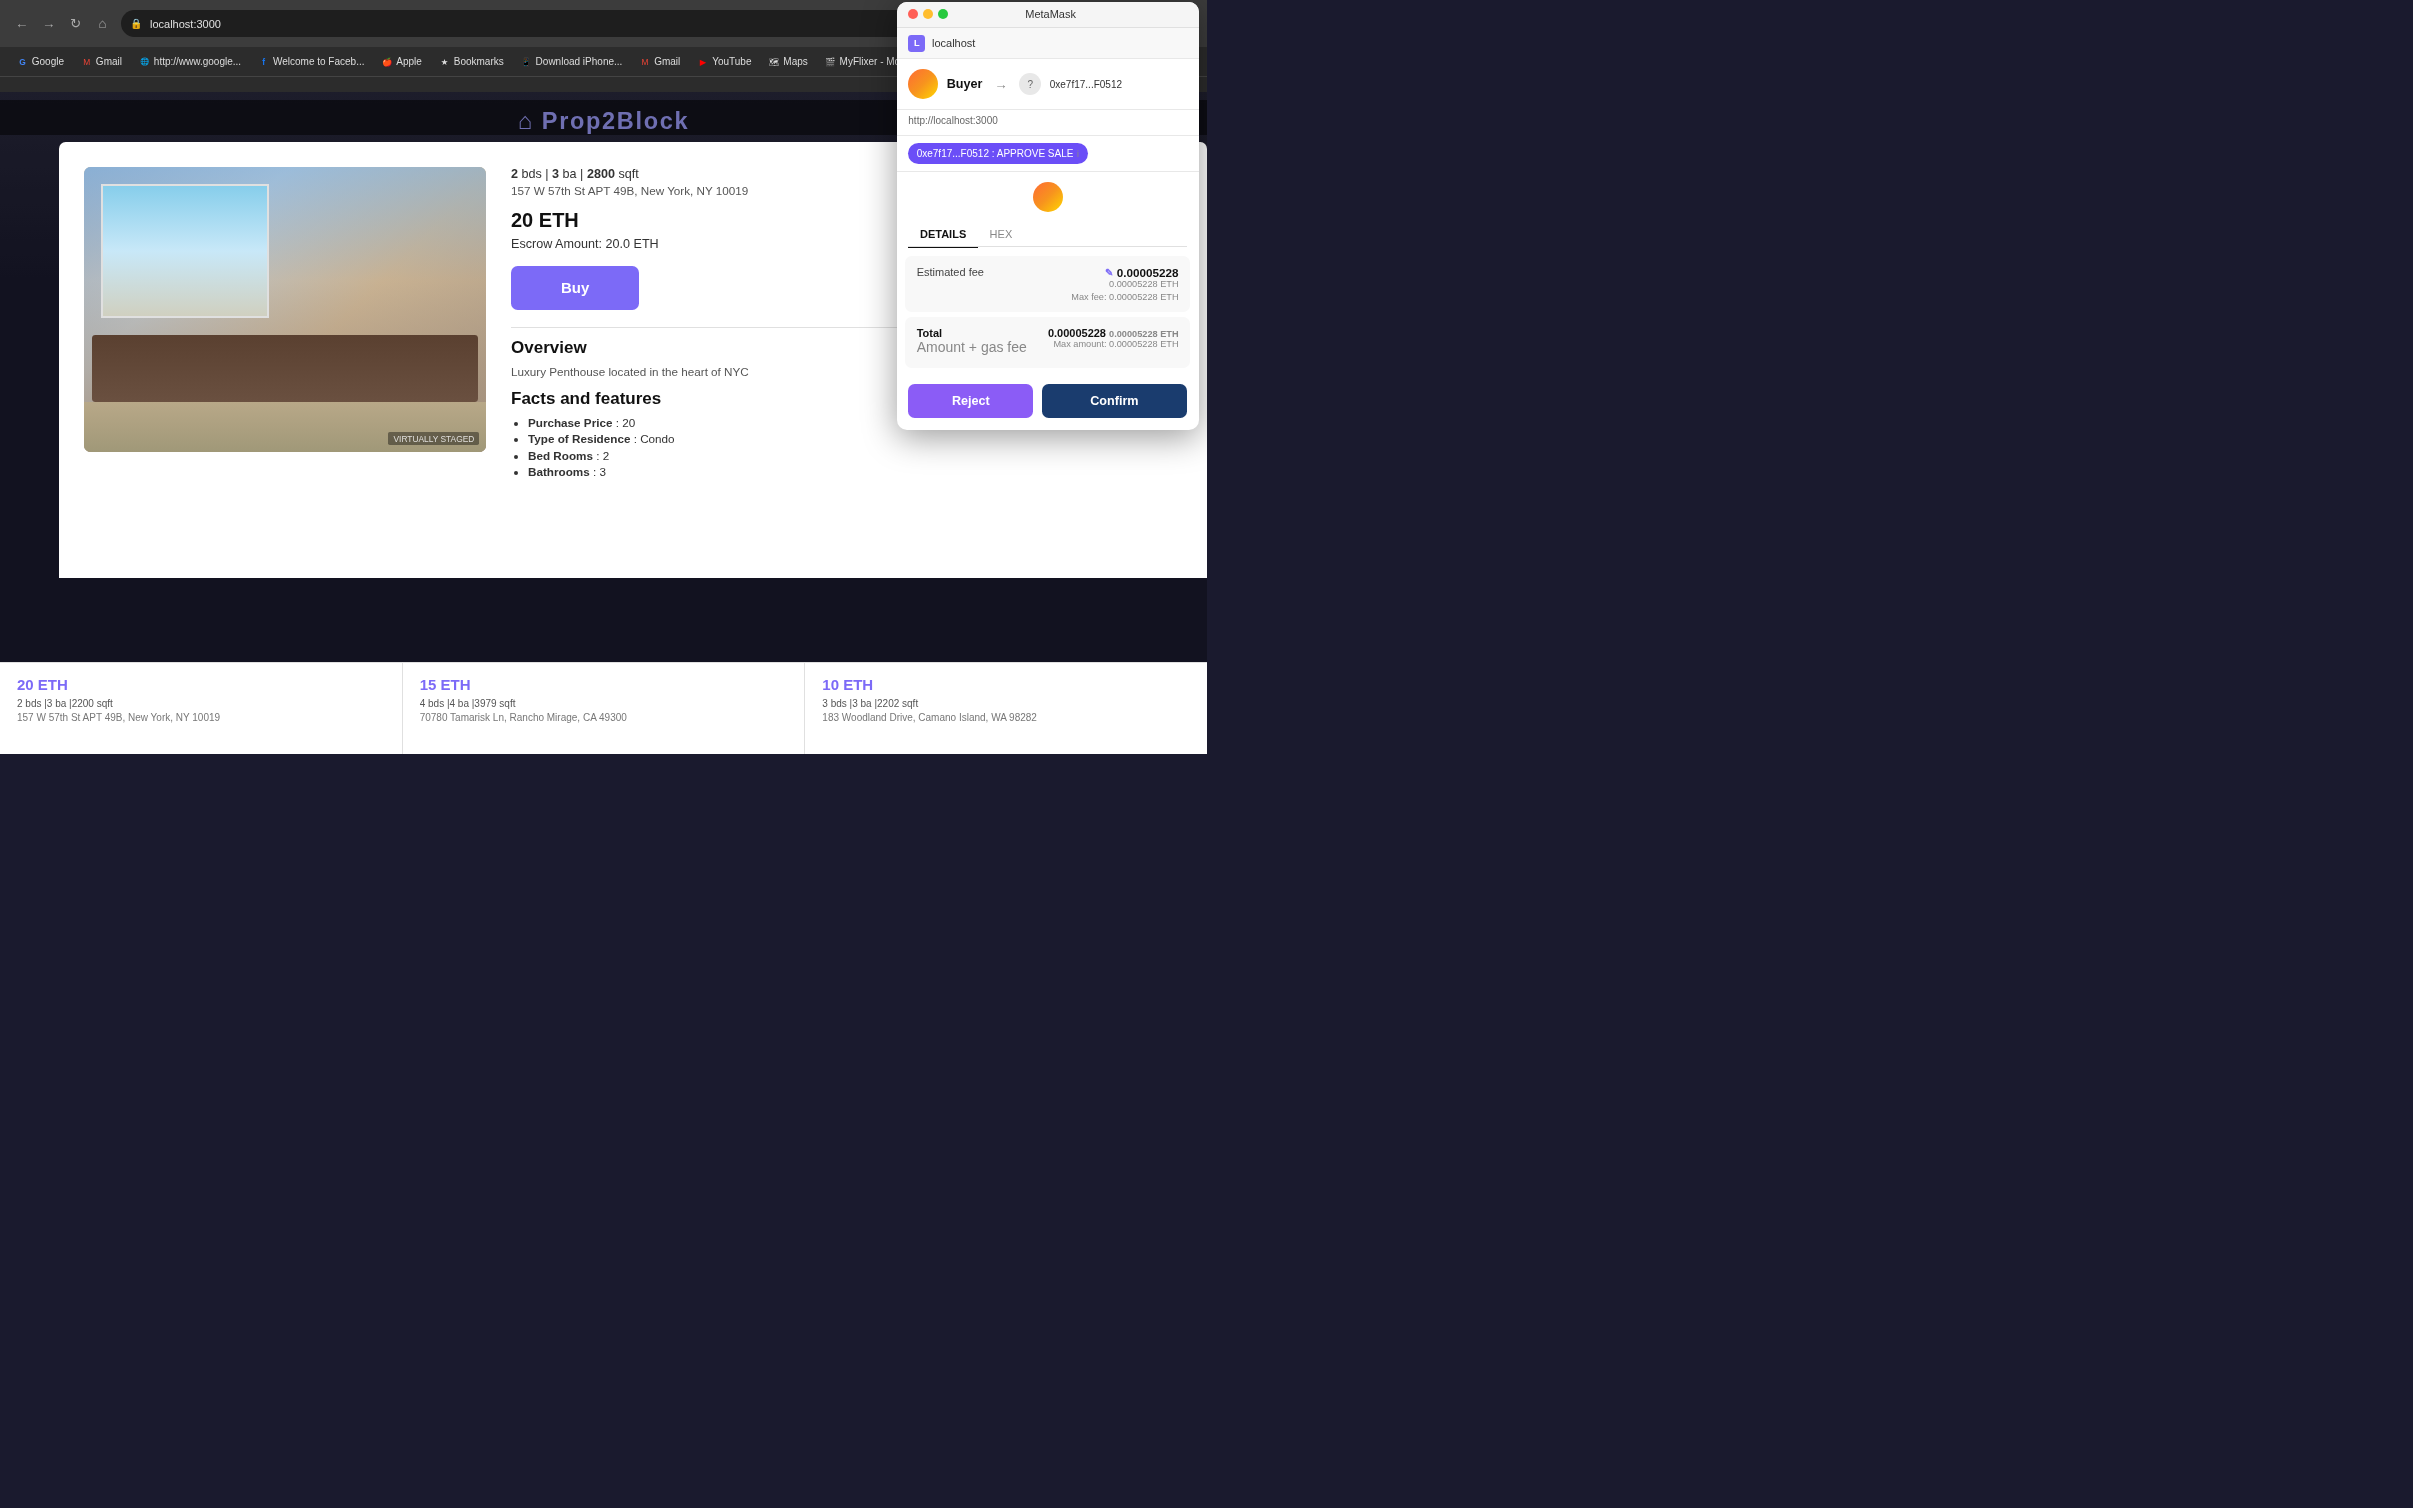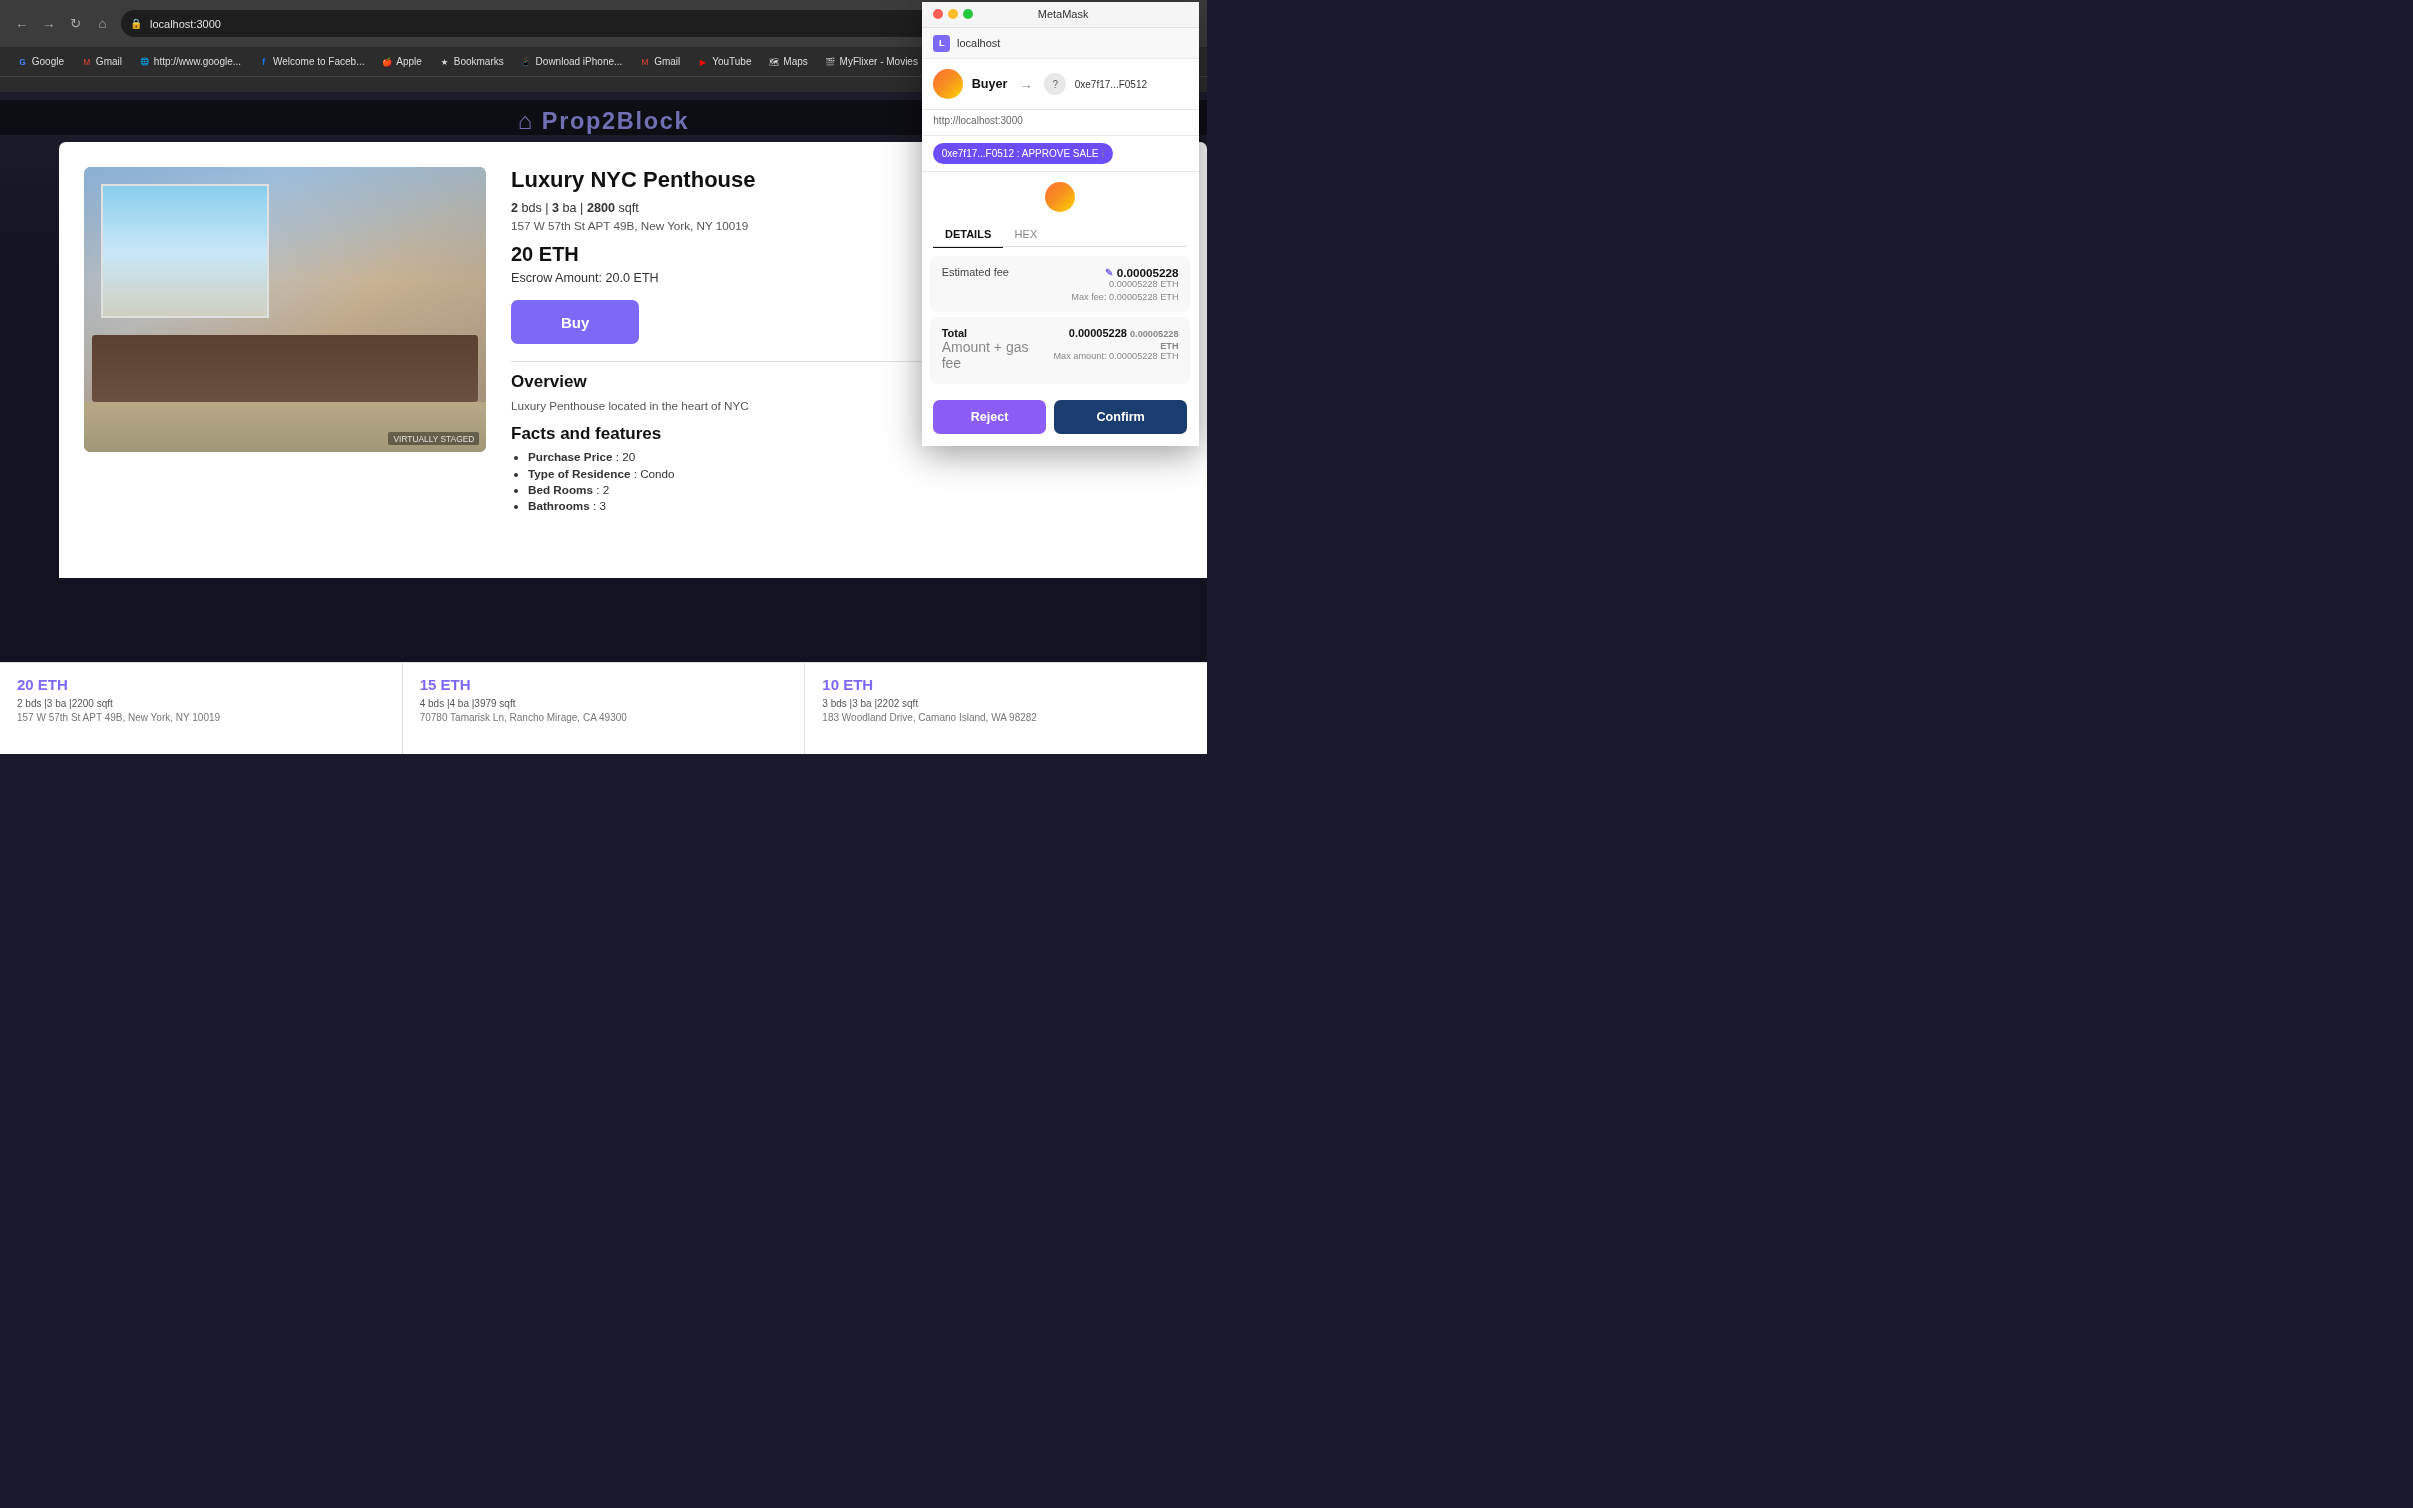--- a/index.html
+++ b/index.html
@@ -257,23 +257,23 @@
     .bottom-card:last-child { border-right: none; }
     .card-price { font-size: 15px; font-weight: 700; color: #7c6af7; margin-bottom: 5px; }
     .card-specs { font-size: 10px; color: #555; margin-bottom: 2.5px; }
     .card-address { font-size: 10px; color: #777; }
 
     
     .metamask-panel {
       position: absolute;
       top: 1.7px;
       right: 8.4px;
-      width: 277px;
+      width: 302px;
       background: #ffffff;
-      border-radius: 0;
+      border-radius: 10px;
       box-shadow: 0 6.7px 34px rgba(0,0,0,0.4);
       overflow: hidden;
       z-index: 100;
     }
     .mm-titlebar {
       background: #f5f5f5;
       padding: 6.7px 11.7px;
       display: flex;
       align-items: center;
       justify-content: space-between;
@@ -563,21 +563,20 @@
           <div class="interior-sim"></div>
           <div class="interior-window"></div>
           <div class="interior-counter"></div>
           <div class="interior-floor"></div>
         </div>
         <div class="staged-label">VIRTUALLY STAGED</div>
       </div>
     </div>
 
     <div class="property-info">
-      <h1 class="property-title">Luxury NYC Penthouse</h1>
       <div class="property-specs">
         <strong>2</strong> bds |
         <strong>3</strong> ba |
         <strong>2800</strong> sqft
       </div>
       <div class="property-address">157 W 57th St APT 49B, New York, NY 10019</div>
       <div class="property-price">20 ETH</div>
       <div class="property-escrow">
         <span>Escrow Amount:</span>
         <span>20.0 ETH</span>

